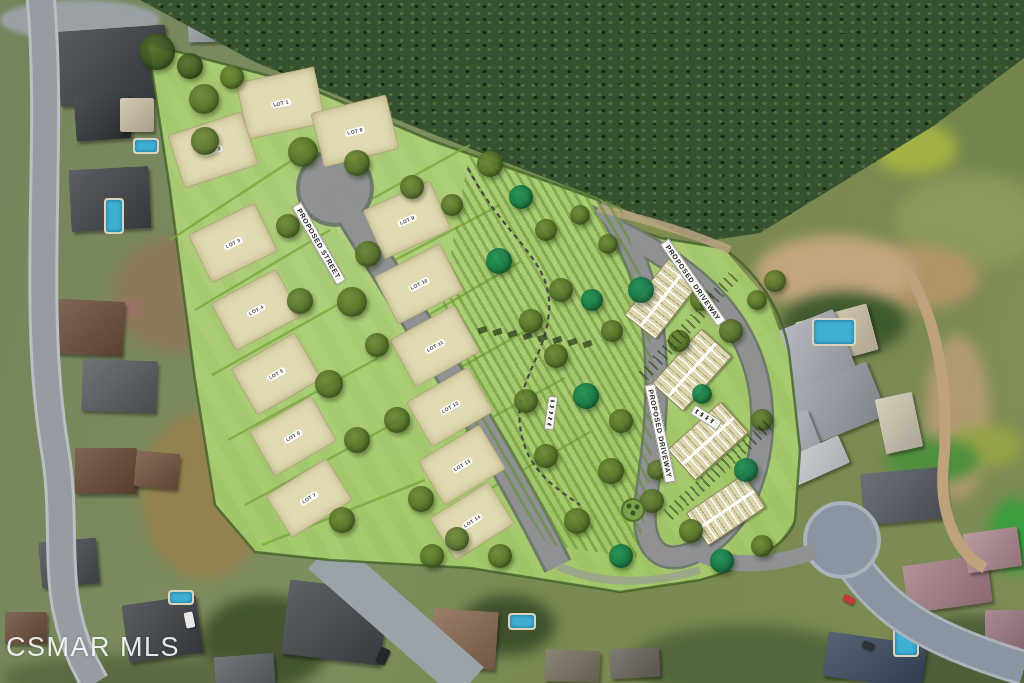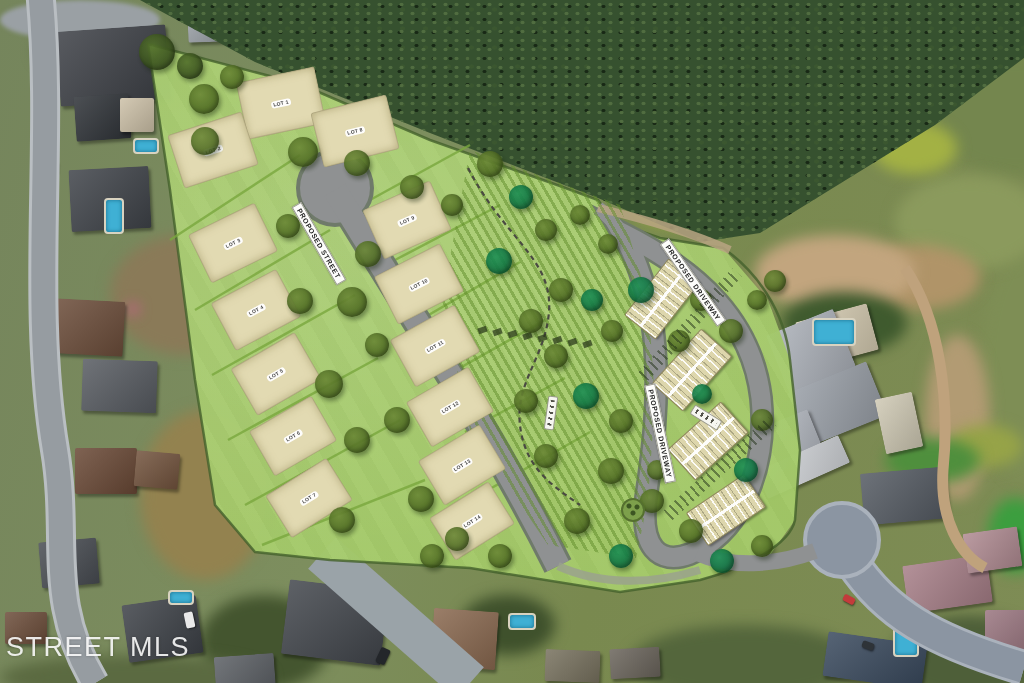--- a/index.html
+++ b/index.html
@@ -295,14 +295,14 @@
   <div class="hatch" id="hatch1"></div>
   <div class="hatch" id="hatch2"></div>
   <div id="planter"></div>
   <div class="mini-pill" id="pill-trail"></div>
   <div class="mini-pill" id="pill-units"></div>
 
   <div class="plan-label" id="label-street">PROPOSED STREET</div>
   <div class="plan-label" id="label-drive1">PROPOSED DRIVEWAY</div>
   <div class="plan-label" id="label-drive2">PROPOSED DRIVEWAY</div>
 
-  <div id="watermark">STREET MLS</div>
+  <div id="watermark">CSMAR MLS</div>
 </div>
 
 </body></html>

